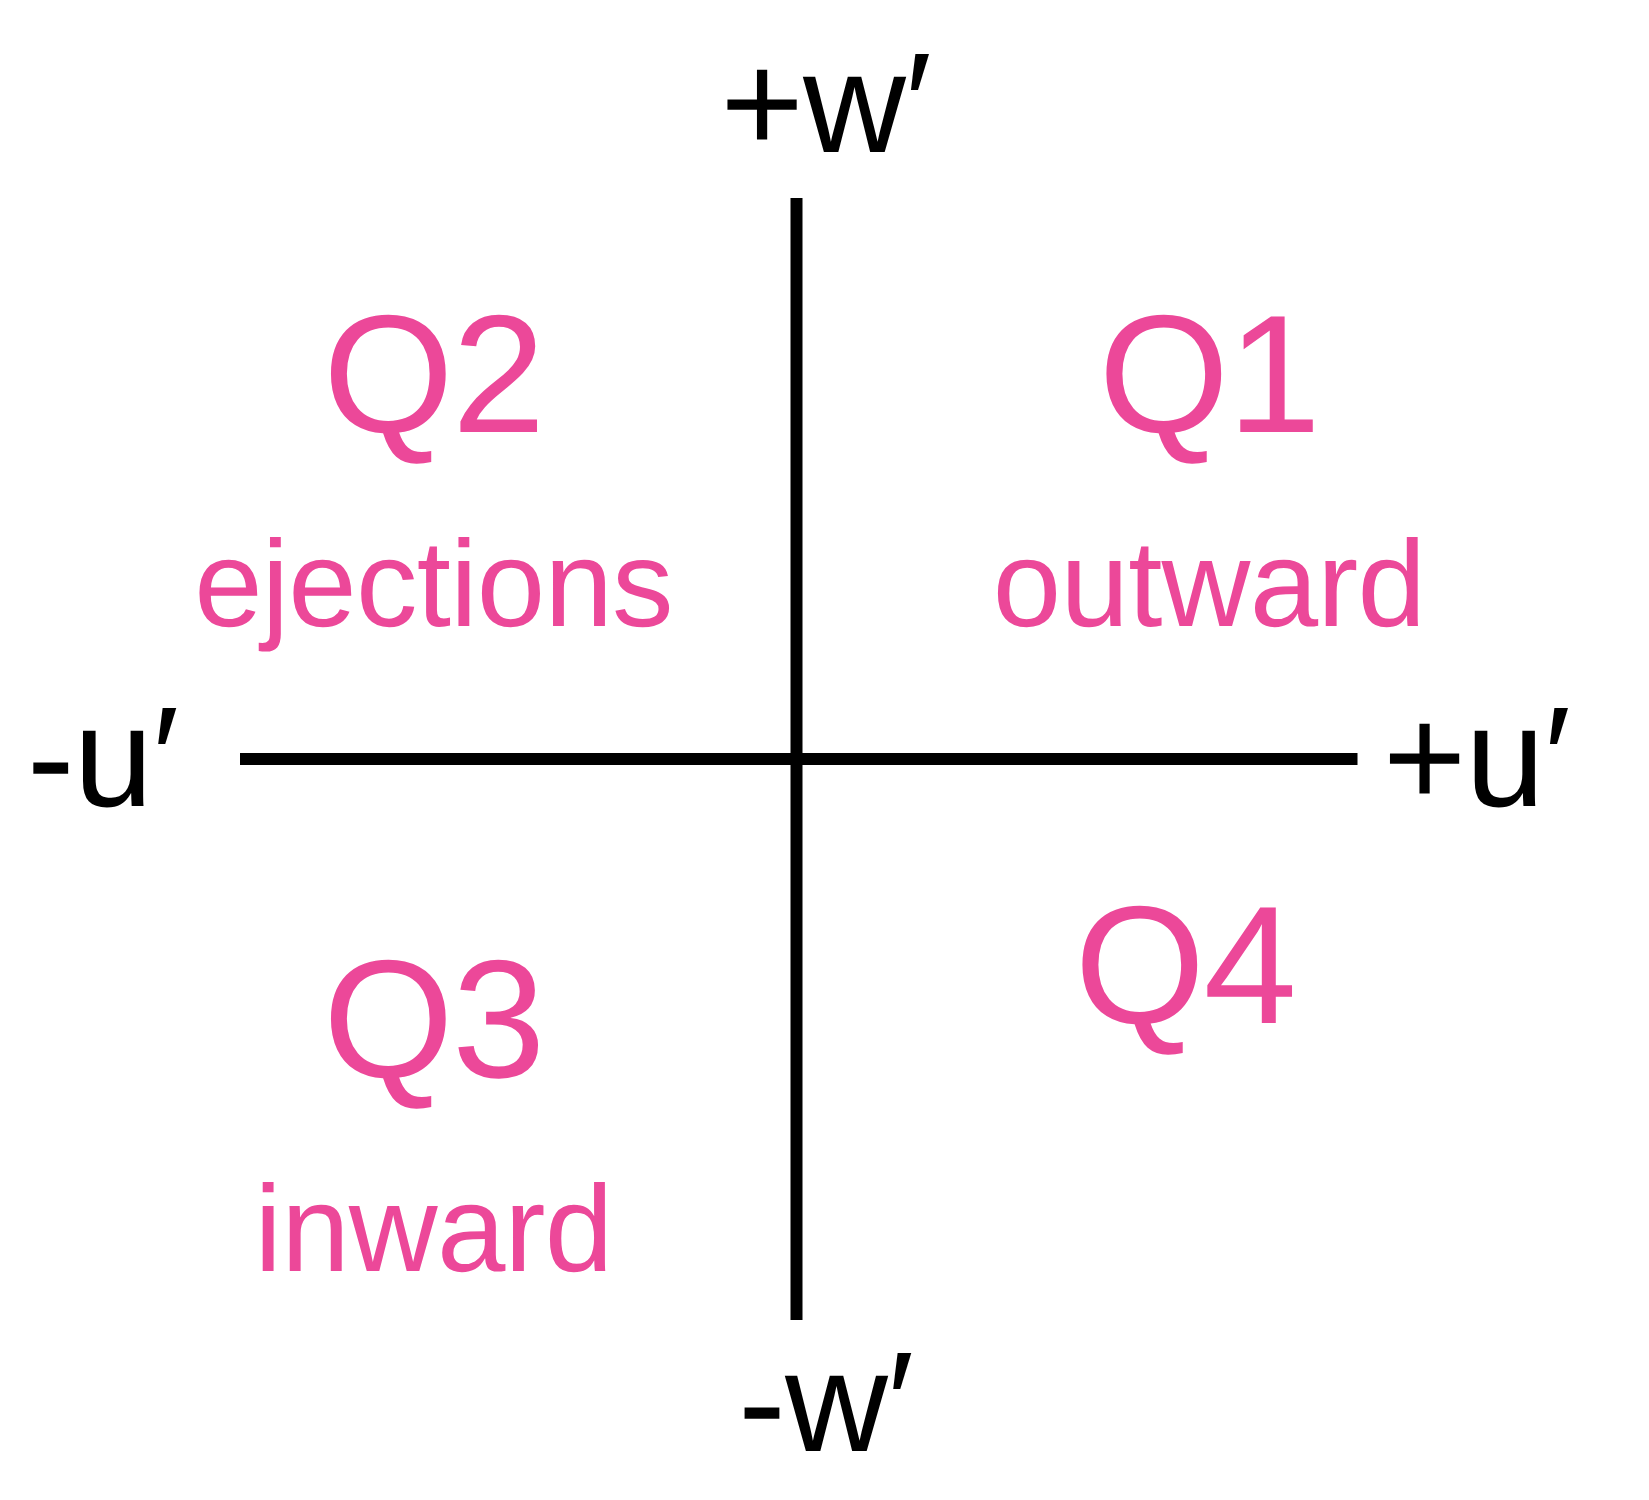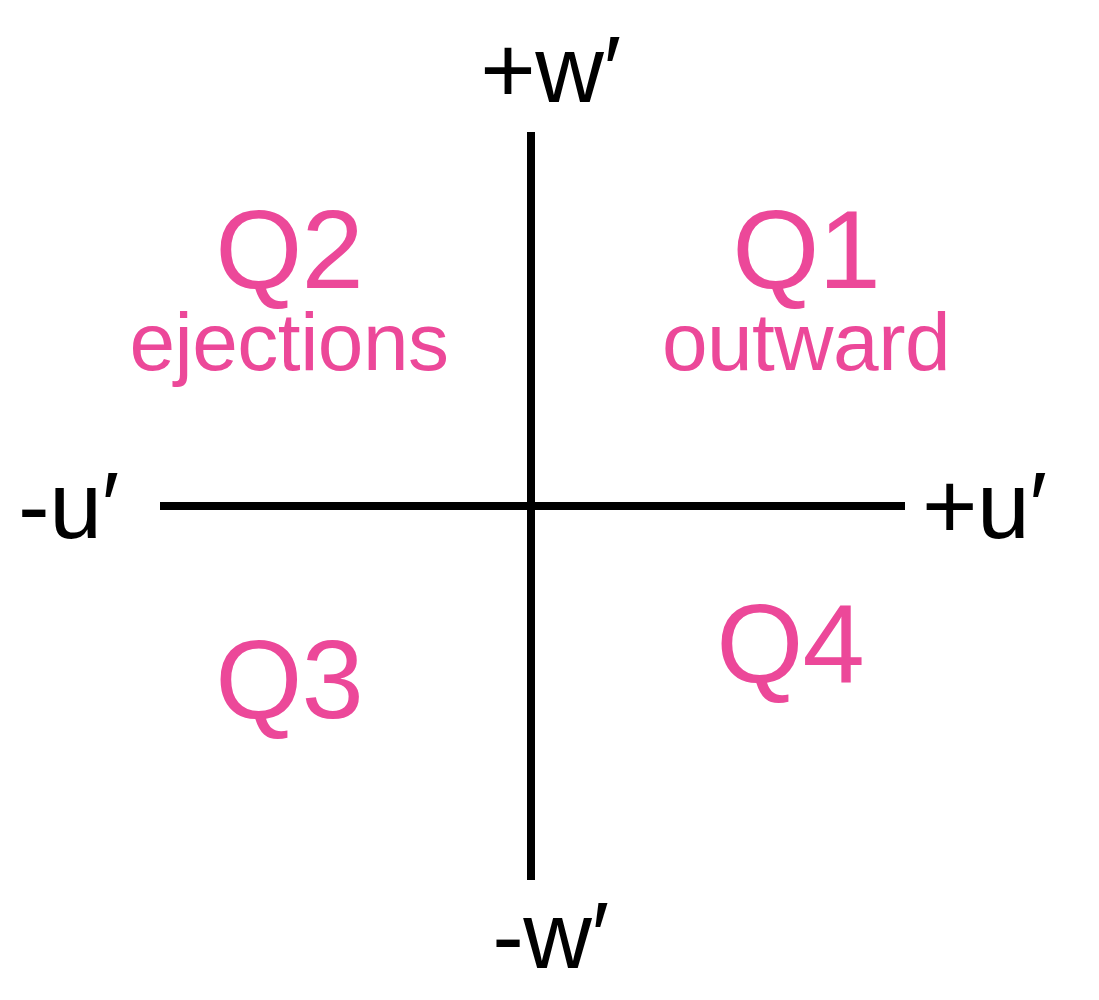--- a/index.html
+++ b/index.html
@@ -94,20 +94,21 @@
     font-weight: 400;
     letter-spacing: -1px;
   }
 
   .quadrant-desc {
     display: block;
     font-size: 82px;
     line-height: 1.0;
     font-weight: 400;
     letter-spacing: -0.5px;
+    margin-top: 48px;
   }
 
   #quadrant-q2 {
     left: 39px;
     top: 198px;
     width: 500px;
   }
 
   #quadrant-q1 {
     left: 556px;
@@ -148,19 +149,20 @@
     <span class="quadrant-desc">ejections</span>
   </div>
 
   <div class="quadrant" id="quadrant-q1">
     <span class="quadrant-name">Q1</span>
     <span class="quadrant-desc">outward</span>
   </div>
 
   <div class="quadrant" id="quadrant-q3">
     <span class="quadrant-name">Q3</span>
+    <span class="quadrant-desc">inward</span>
   </div>
 
   <div class="quadrant" id="quadrant-q4">
     <span class="quadrant-name">Q4</span>
   </div>
 
 </div>
 
 </body></html>

